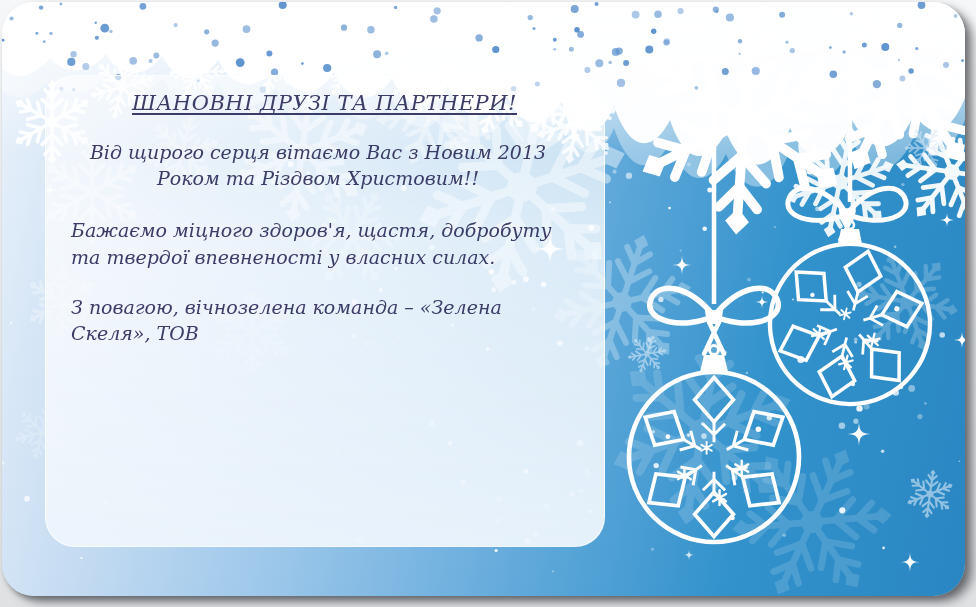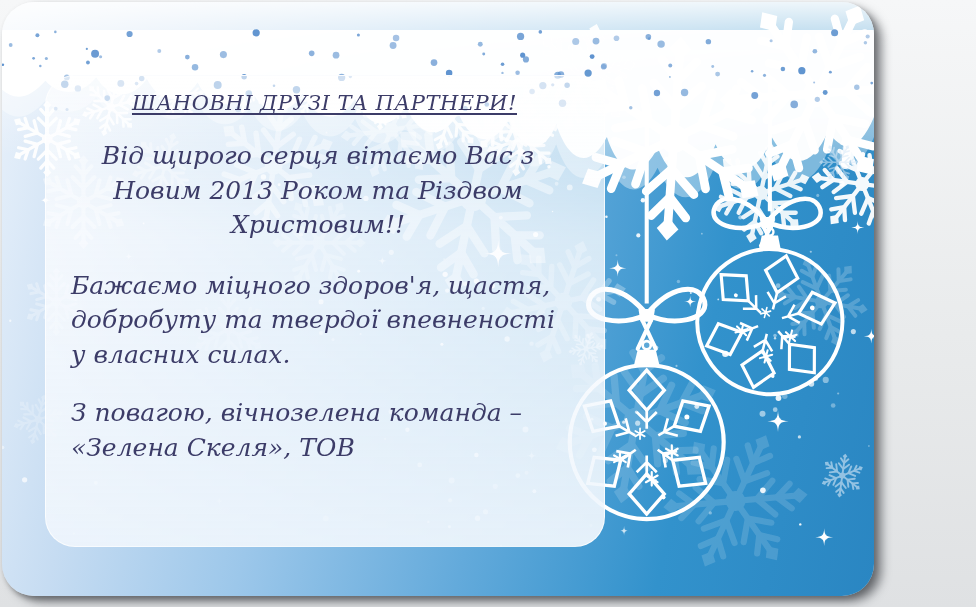--- a/index.html
+++ b/index.html
@@ -1,32 +1,32 @@
 <!DOCTYPE html>
 <html><head>
 <meta charset="utf-8">
 <style>
   html,body{margin:0;padding:0;width:976px;height:607px;overflow:hidden;
     font-family:"DejaVu Serif","Liberation Serif",serif;}
   .stage{position:relative;width:976px;height:607px;
     background:linear-gradient(180deg,#f6f7f8 0%,#e9ebec 55%,#dfe1e3 100%);}
-  .card{position:absolute;left:2px;top:2px;width:872px;height:594px;border-radius:32px;overflow:hidden;
+  .card{position:absolute;left:2px;top:2px;width:963px;height:594px;border-radius:32px;overflow:hidden;
     background:
       linear-gradient(180deg,rgba(255,255,255,.92) 0%,rgba(255,255,255,.55) 9%,rgba(255,255,255,0) 26%),
       linear-gradient(102deg,#eaf2fb 0%,#c6dcf2 17%,#9cc7ea 36%,#63aadb 58%,#3292cc 78%,#2a86c2 100%);
     box-shadow:8px 6px 10px rgba(45,50,55,.55),2px 3px 5px rgba(0,0,0,.25);}
   .deco{position:absolute;inset:0;width:100%;height:100%;display:block;}
   .panel{position:absolute;left:43px;top:73px;width:560px;height:472px;box-sizing:border-box;
     padding:10px 26px 10px 25px;border-radius:30px;
     background:linear-gradient(180deg,rgba(255,255,255,.58) 0%,rgba(252,253,255,.78) 35%,rgba(238,245,252,.95) 100%);
     border:1px solid rgba(255,255,255,.75);
     color:#3c3c68;font-style:italic;}
   .title{margin-top:5px;text-align:center;font-size:21px;letter-spacing:.5px;
     text-decoration:underline;text-underline-offset:3px;white-space:nowrap;}
-  .panel p{margin:26px 13px 0 0;font-size:25px;line-height:1.38;}
+  .panel p{margin:26px 13px 0 0;font-size:19px;line-height:1.38;}
   .panel p.center{text-align:center;margin-top:24px;padding:0 14px;}
   .panel p.sig{margin-top:24px;}
 </style>
 </head>
 <body>
 
 <div class="stage">
   <div class="card">
 
     <svg id="deco" class="deco" viewBox="0 0 963 594">

